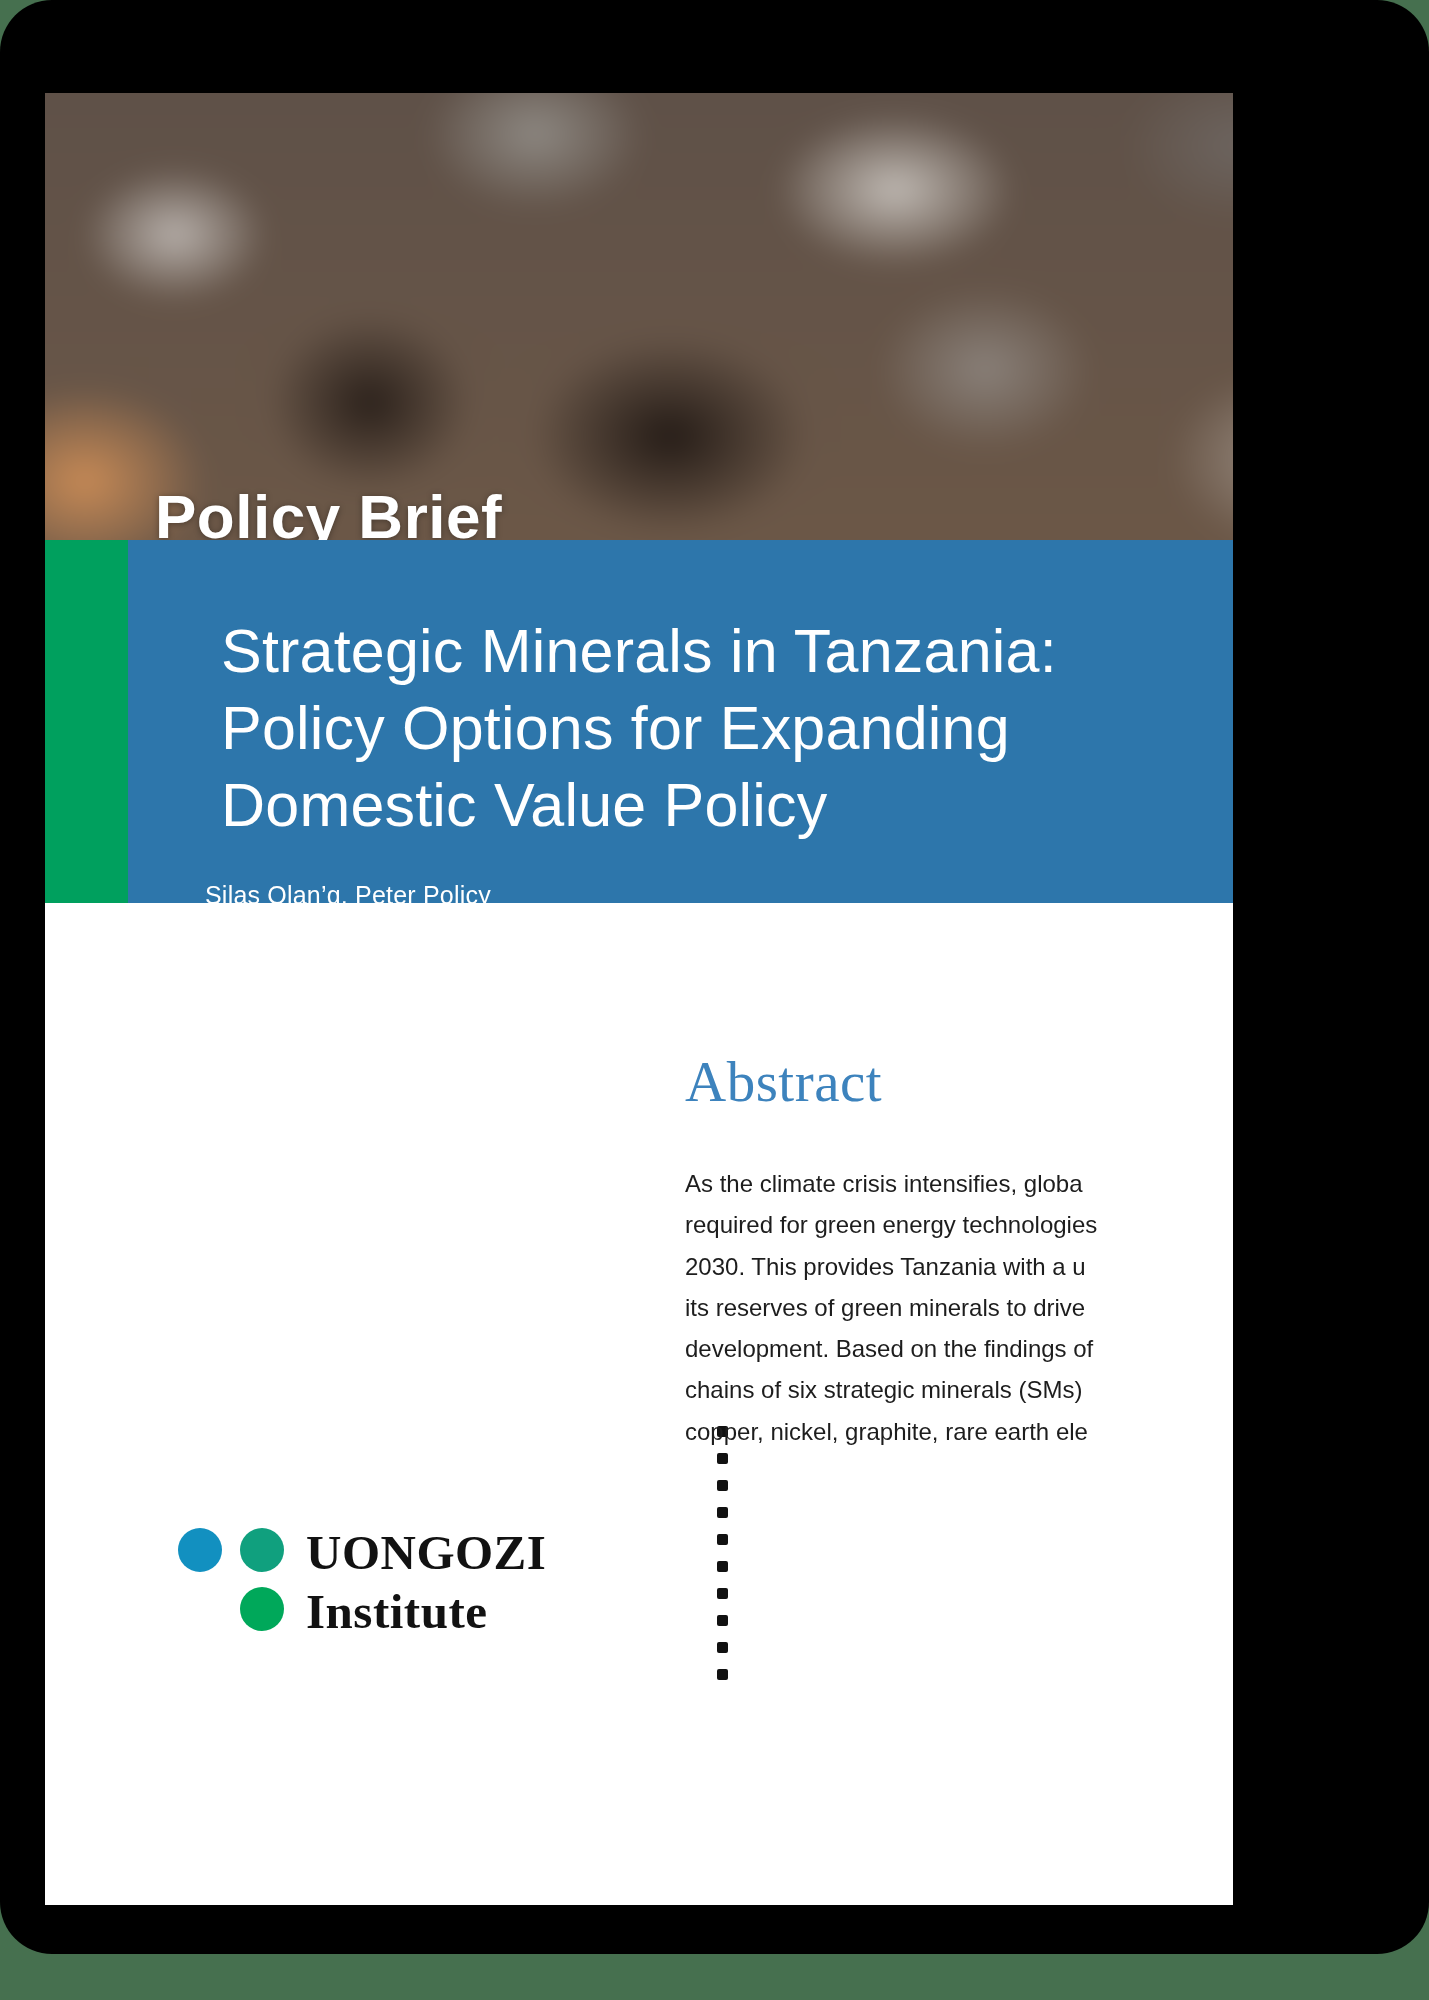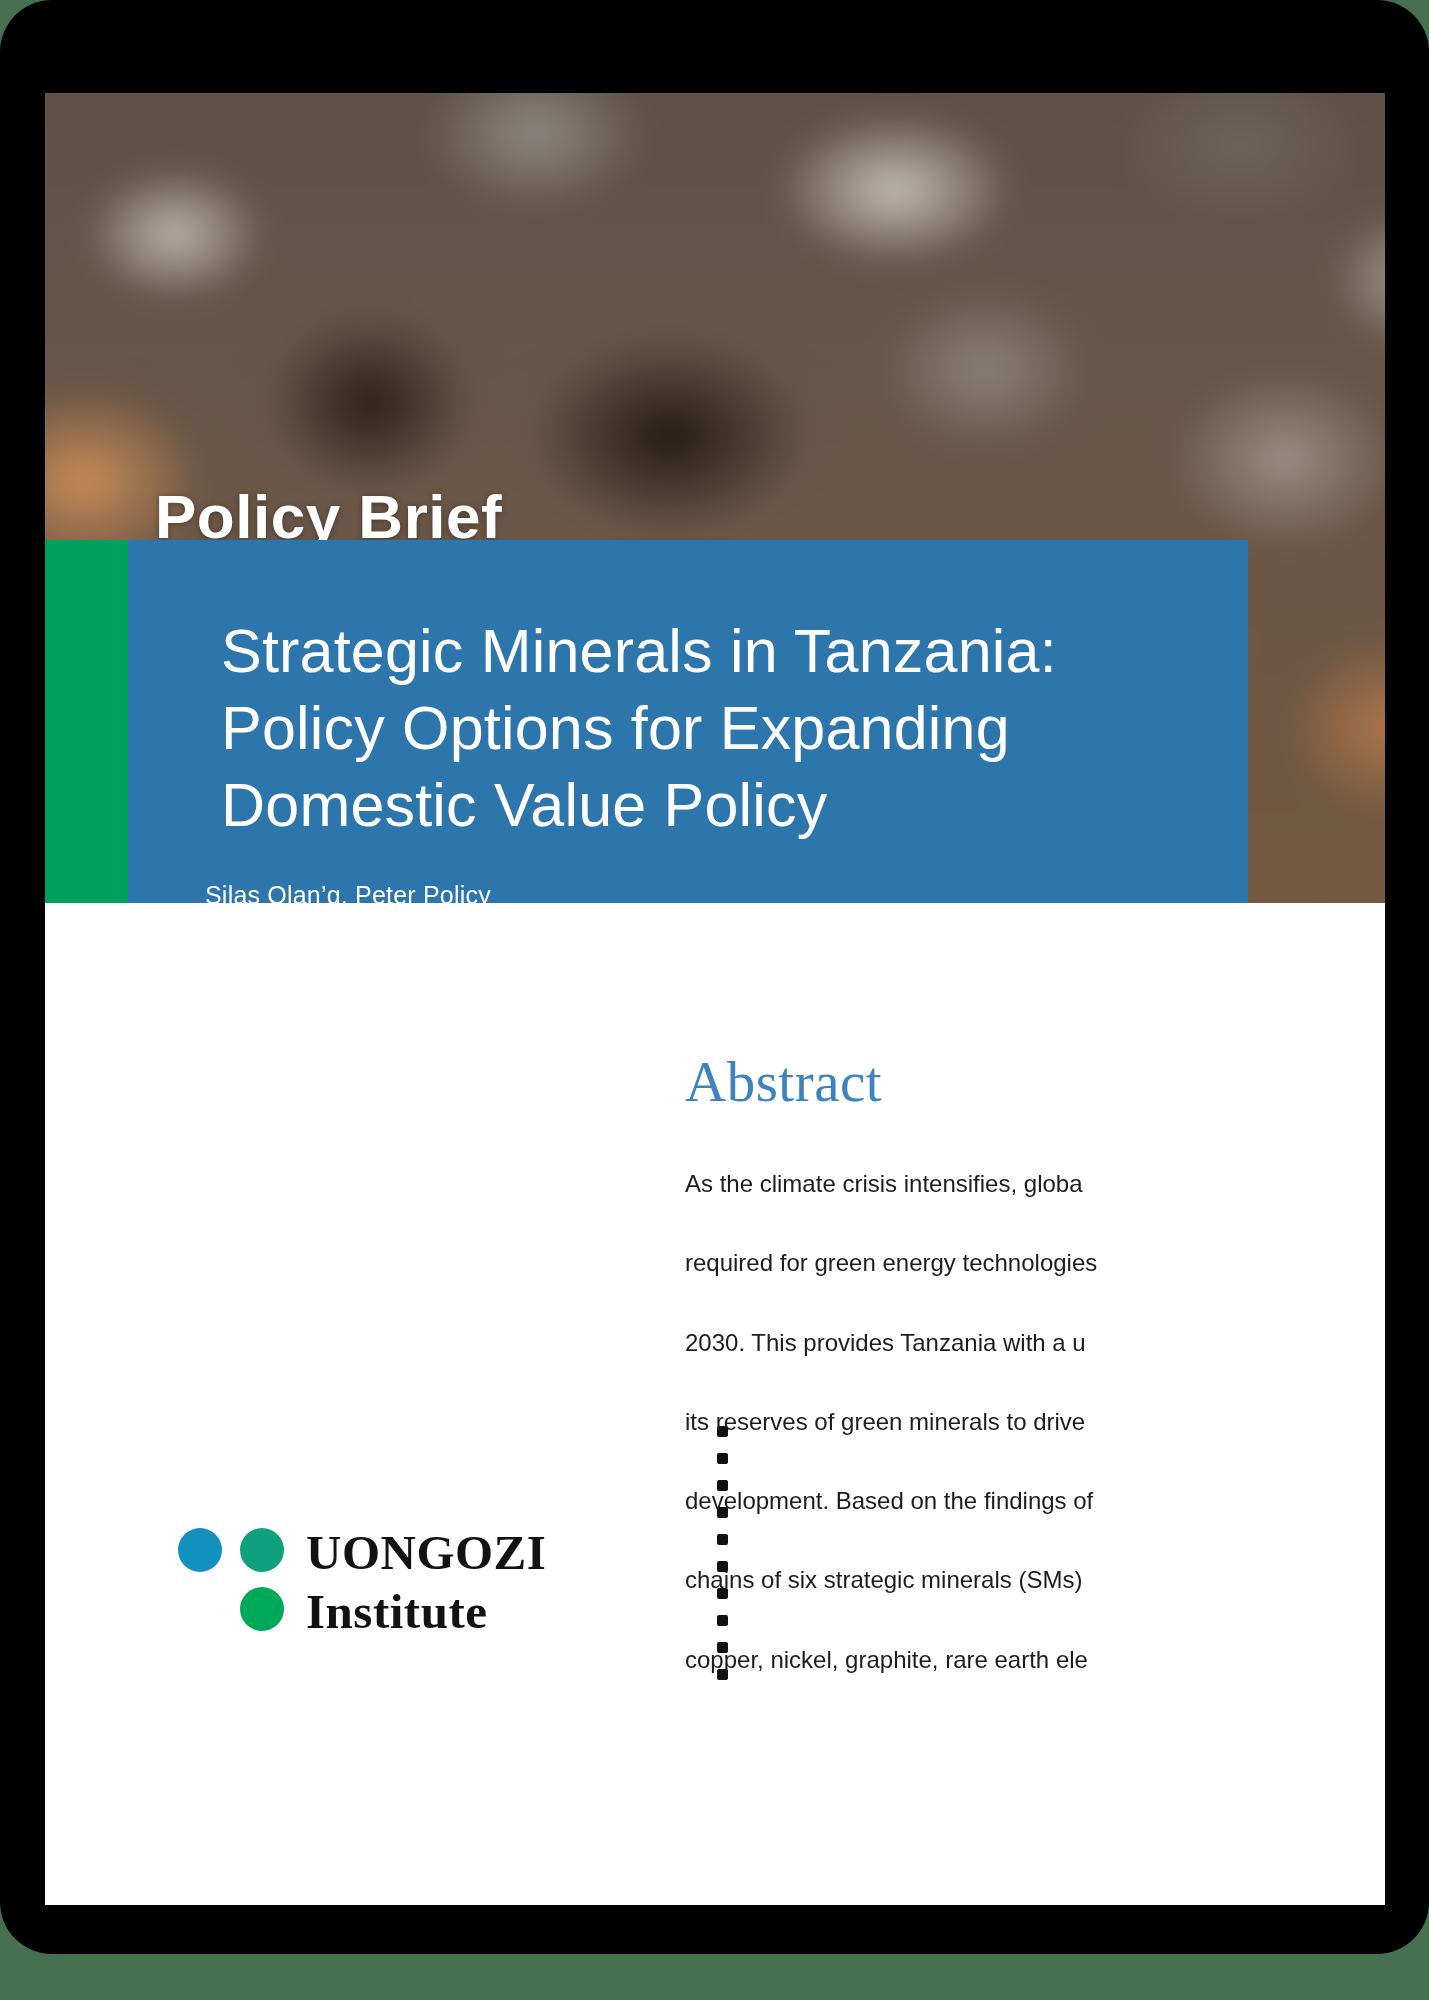--- a/index.html
+++ b/index.html
@@ -29,21 +29,21 @@
     height: 1954px;
     background: #000000;
     border-radius: 52px;
   }
 
   
   .page {
     position: absolute;
     left: 45px;
     top: 93px;
-    width: 1340px;
+    width: 1188px;
     height: 1812px;
     background: #ec4899;
     overflow: hidden;
   }
 
   
   .cover-photo {
     position: absolute;
     left: 0;
     top: 0;
@@ -226,21 +226,21 @@
     letter-spacing: 0.5px;
     line-height: 1;
   }
   .abstract-body {
     margin: 53px 0 0 0;
     font-size: 24px;
     line-height: 1.72;
     color: #1d1d1d;
     white-space: nowrap;
   }
-  .abstract-body span { display: block; margin-top: 38px; }
+  .abstract-body span { display: block; }
 </style>
 </head>
 <body>
 
 <div class="viewport">
   <div class="frame"></div>
 
   <div class="page">
 
     <div class="cover-photo">

